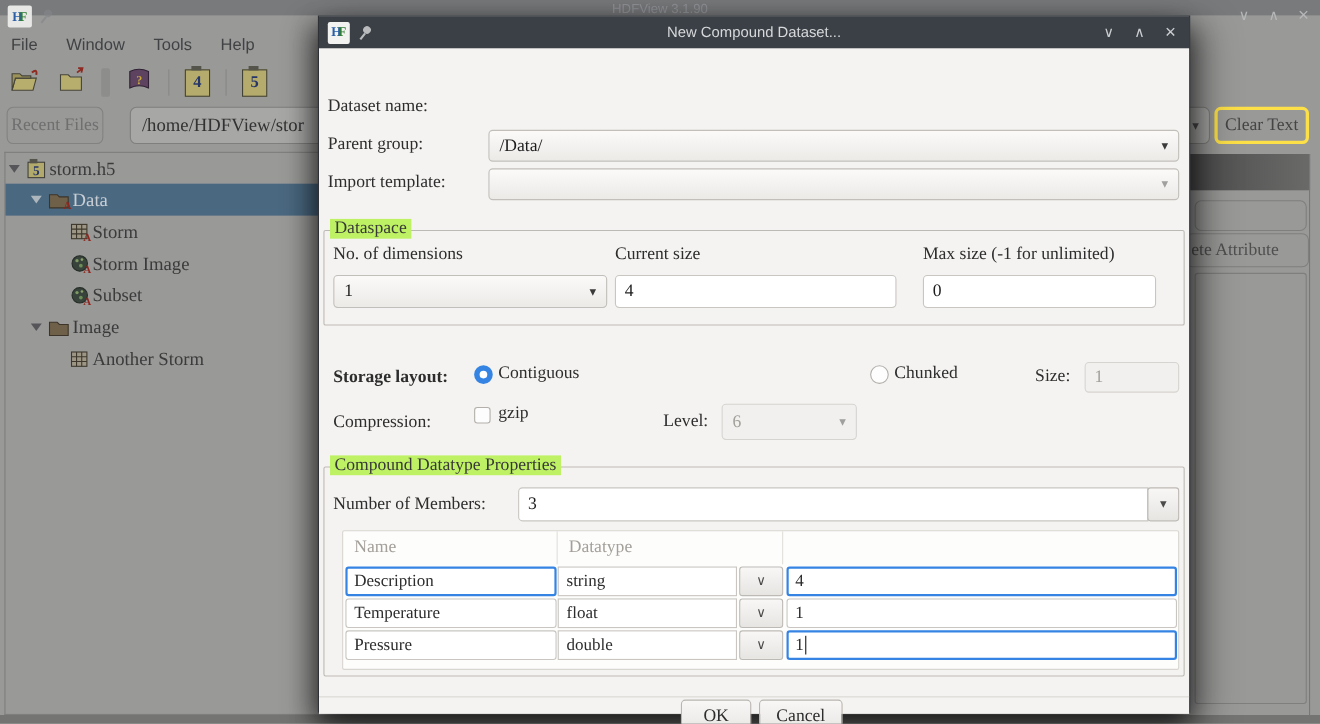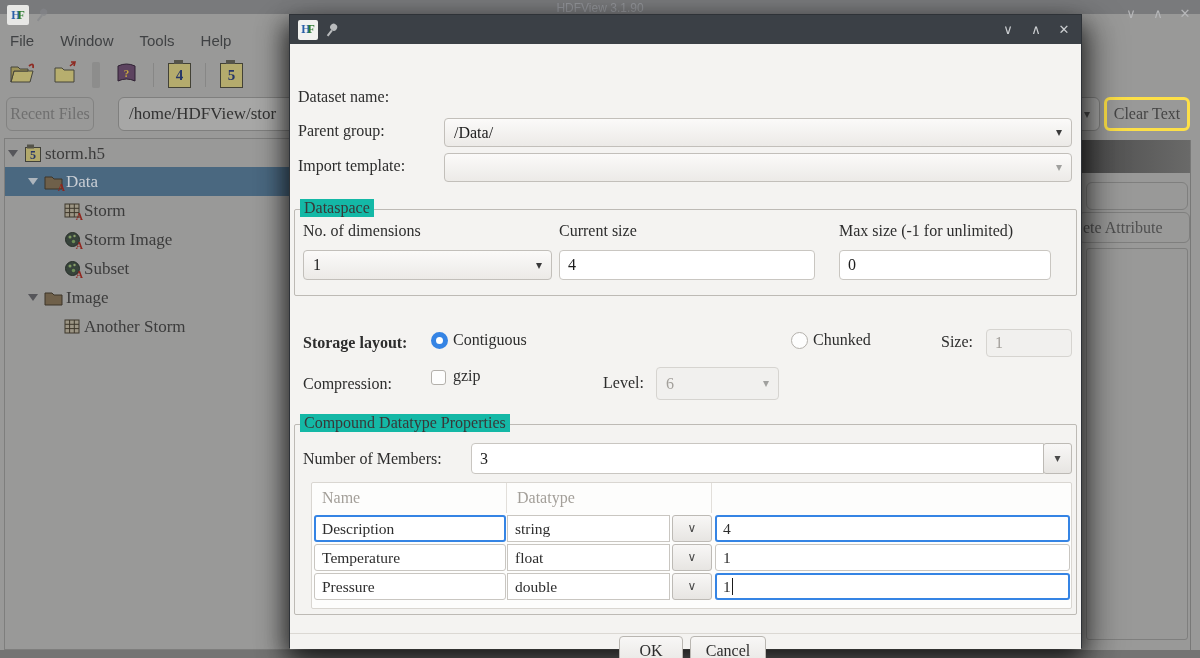--- a/index.html
+++ b/index.html
@@ -62,21 +62,21 @@
 
   .field { position:absolute; background:#fff; border:1px solid #c9c6c1; border-radius:4px; display:flex; align-items:center; padding:0 8px; font-size:16px; color:#1d1d1d; }
   .field.disabled { background:#f1f0ee; border-color:#d6d4d0; color:#a3a09b; }
 
   .combo { position:absolute; background:linear-gradient(#fbfaf9,#eceae7); border:1px solid #c2bfba; border-radius:4px; display:flex; align-items:center; padding:0 26px 0 9px; font-size:16px; color:#1d1d1d; }
   .combo .arrow { position:absolute; right:9px; font-size:12px; color:#3a3a3a; }
   .combo.disabled { background:#f1f0ee; border-color:#d6d4d0; color:#a3a09b; }
   .combo.disabled .arrow, .combo.empty .arrow { color:#a0a09e; }
 
   .groupbox { position:absolute; border:1px solid #bdbab5; border-radius:2px; }
-  .legend { position:absolute; top:-11px; left:5px; background:#14b8a6; padding:0 4px; font-size:16px; color:#383838; white-space:nowrap; }
+  .legend { position:absolute; top:-11px; left:5px; background:#bef264; padding:0 4px; font-size:16px; color:#383838; white-space:nowrap; }
 
   .radio { position:absolute; width:17px; height:17px; border-radius:50%; background:#fdfdfd; border:1px solid #b3b0ab; }
   .radio.checked { border:5px solid #3584e4; background:#fff; }
   .checkbox { position:absolute; width:15px; height:15px; background:#fdfdfd; border:1px solid #b3b0ab; border-radius:3px; }
 
   .members-table { position:absolute; left:21px; top:438px; width:761px; height:127px; border:1px solid #d9d6d1; border-radius:2px; background:#fdfdfc; }
   .th { position:absolute; top:0; height:30px; display:flex; align-items:center; padding-left:10px; font-size:16px; color:#a39f99; border-right:1px solid #e2dfda; }
   .cell-field { position:absolute; background:#fff; border:1px solid #c9c6c1; border-radius:3px; display:flex; align-items:center; padding:0 7px; font-size:15.5px; height:27px; }
   .cell-field.focused { border:2px solid #3584e4; padding:0 6px; }
   .chev-btn { position:absolute; width:40px; height:27px; background:linear-gradient(#f8f7f6,#e7e5e2); border:1px solid #bdbab5; border-radius:3px; display:flex; align-items:center; justify-content:center; font-size:12px; color:#4a4a4a; }
@@ -238,20 +238,21 @@
 <div class="dialog">
   <div class="dlg-titlebar">
     <div class="dlg-appicon">
         <b>H</b>
         <i>F</i>
       </div>
     <div class="dlg-pin">
         <div class="pin-head"></div>
         <div class="pin-stem"></div>
       </div>
+    <div class="dlg-title">New Compound Dataset...</div>
     <div class="dlg-controls">
       <span>∨</span>
       <span>∧</span>
       <span>✕</span>
     </div>
   </div>
 
   <div class="dlg-body">
 
     <span class="lbl" style="left:8px; top:44px;">Dataset name:</span>

